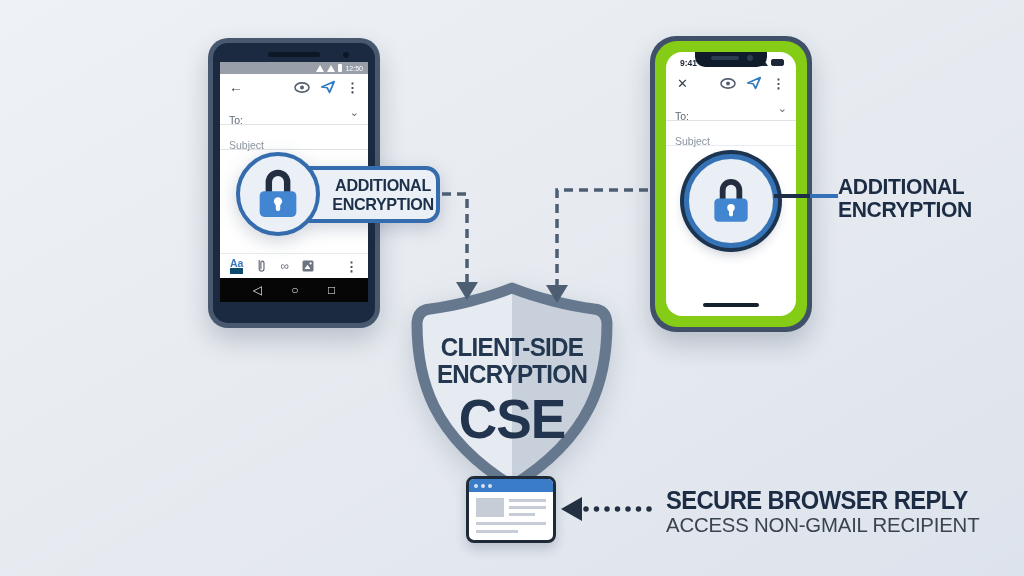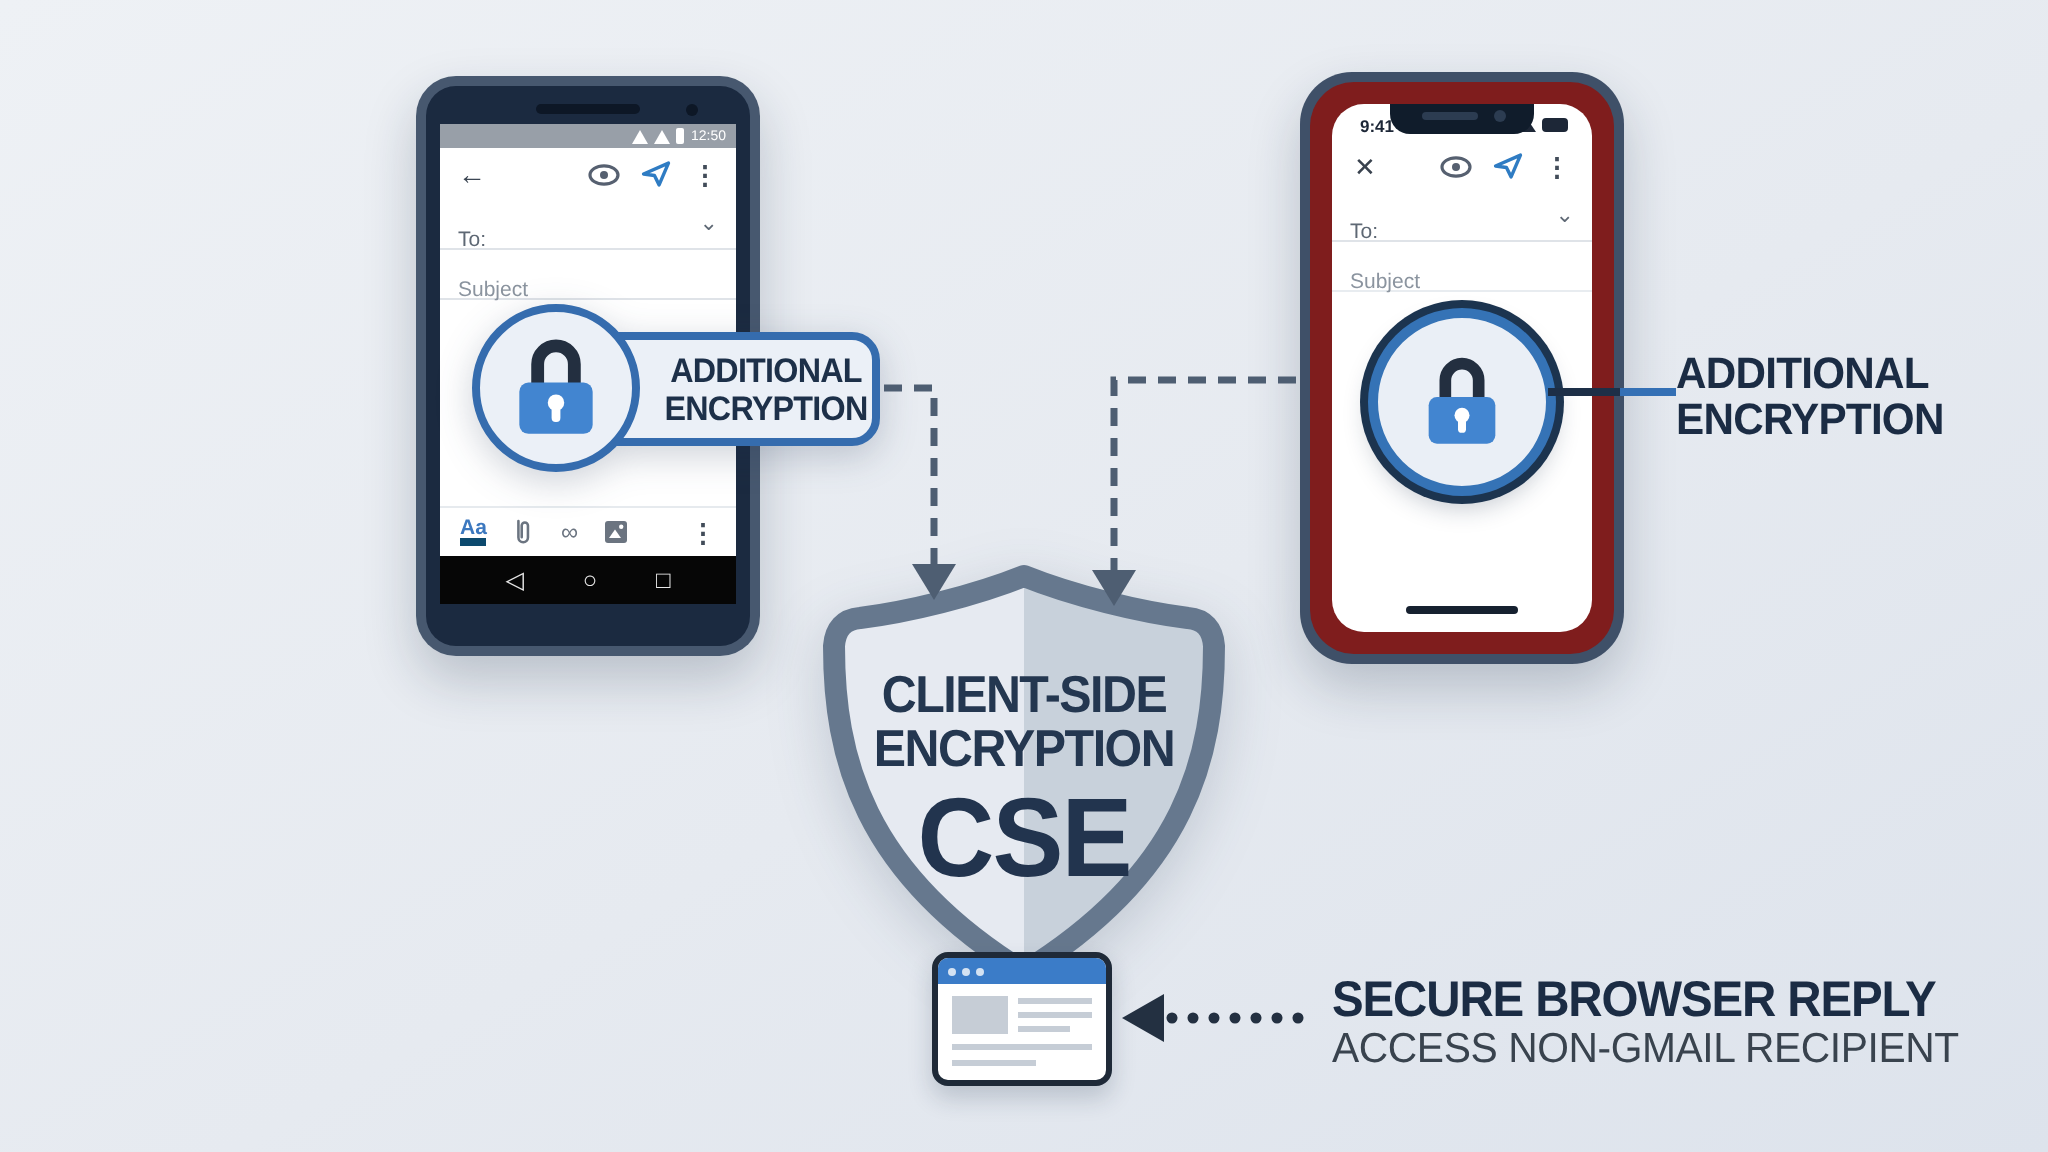--- a/index.html
+++ b/index.html
@@ -28,41 +28,41 @@
   .pa-appbar { height:26px; display:flex; align-items:center; padding:0 9px; gap:10px; }
   .glyph-back { font-size:14px; color:#3c4653; }
   .bar-spacer { flex:1; }
   .glyph-more { font-size:13px; color:#424c59; font-weight:bold; }
   .field-row { height:25px; display:flex; align-items:center; padding:0 9px; border-bottom:1px solid #dfe3e8; }
   .field-label { font-size:10.5px; color:#5e6874;margin-top:16px; }
   .field-label.muted { color:#8b949f;text-align:center; }
   .chev { margin-left:auto; font-size:11px; color:#5e6874; line-height:0.4; }
   .pa-body { flex:1; }
   .pa-format { height:25px; display:flex; align-items:center; gap:13px; padding:0 10px; border-top:1px solid #e6eaee; }
-  .fmt-aa { font-size:10.5px; font-weight:bold; color:#3c78bf; border-bottom:4px solid #0c4a6e; line-height:1; }
+  .fmt-aa { font-size:10.5px; font-weight:bold; color:#3c78bf; border-bottom:6px solid #0c4a6e; line-height:1; }
   .glyph-link { font-size:12px; color:#6b7480; line-height:1; }
   .pa-nav { height:24px; background:#060606; display:flex; align-items:center; justify-content:space-around; padding:0 18px; }
   .nav-glyph { color:#e9e9e9; font-size:12px; line-height:1; }
 
   
   .badge-left { position:absolute; left:232px; top:148px; width:212px; height:92px; z-index:20;
     filter:drop-shadow(0 5px 9px rgba(30,50,80,.22)); }
   .bl-tab { position:absolute; left:38px; top:18px; width:170px; height:57px;
     background:#ebf0f7; border:4px solid #356cae; border-radius:14px; }
   .bl-text { position:absolute; left:96px; top:18px; width:110px; height:57px;
     display:flex; flex-direction:column; justify-content:center; align-items:center;
     font-weight:bold; font-size:17px; line-height:19px; color:#1d3049;
     letter-spacing:-0.4px; transform:scaleX(.95); }
   .bl-circle { position:absolute; left:4px; top:4px; width:84px; height:84px; border-radius:50%;
     background:#ebf0f7; border:4px solid #356cae; display:flex; align-items:center; justify-content:center; }
 
   
   .phone-b { position:absolute; left:650px; top:36px; width:162px; height:296px;
     background:#3f5068; border-radius:26px; box-shadow:0 12px 26px rgba(25,40,62,.22); z-index:10; }
-  .pb-bezel { position:absolute; inset:5px; background:#7f1d1d; border-radius:22px; }
+  .pb-bezel { position:absolute; inset:5px; background:#84cc16; border-radius:22px; }
   .pb-screen { position:absolute; left:11px; right:11px; top:11px; bottom:11px; background:#fff;
     border-radius:16px; overflow:hidden; }
   .pb-notch { position:absolute; top:11px; left:50%; transform:translateX(-50%); width:72px; height:15px;
     background:#101c2b; border-radius:0 0 10px 10px; z-index:5; }
   .pb-notch-slot { position:absolute; top:4px; left:16px; width:28px; height:4px; background:#2c3c51; border-radius:2px; }
   .pb-notch-cam { position:absolute; top:3px; right:14px; width:6px; height:6px; background:#2c3c51; border-radius:50%; }
   .pb-status { height:18px; display:flex; align-items:center; justify-content:space-between; padding:3px 12px 0 14px; }
   .pb-time { font-size:8.5px; font-weight:bold; color:#1d2737; }
   .pb-sicons { display:flex; align-items:center; gap:3px; }
   .sig { display:flex; align-items:flex-end; gap:1px; }

